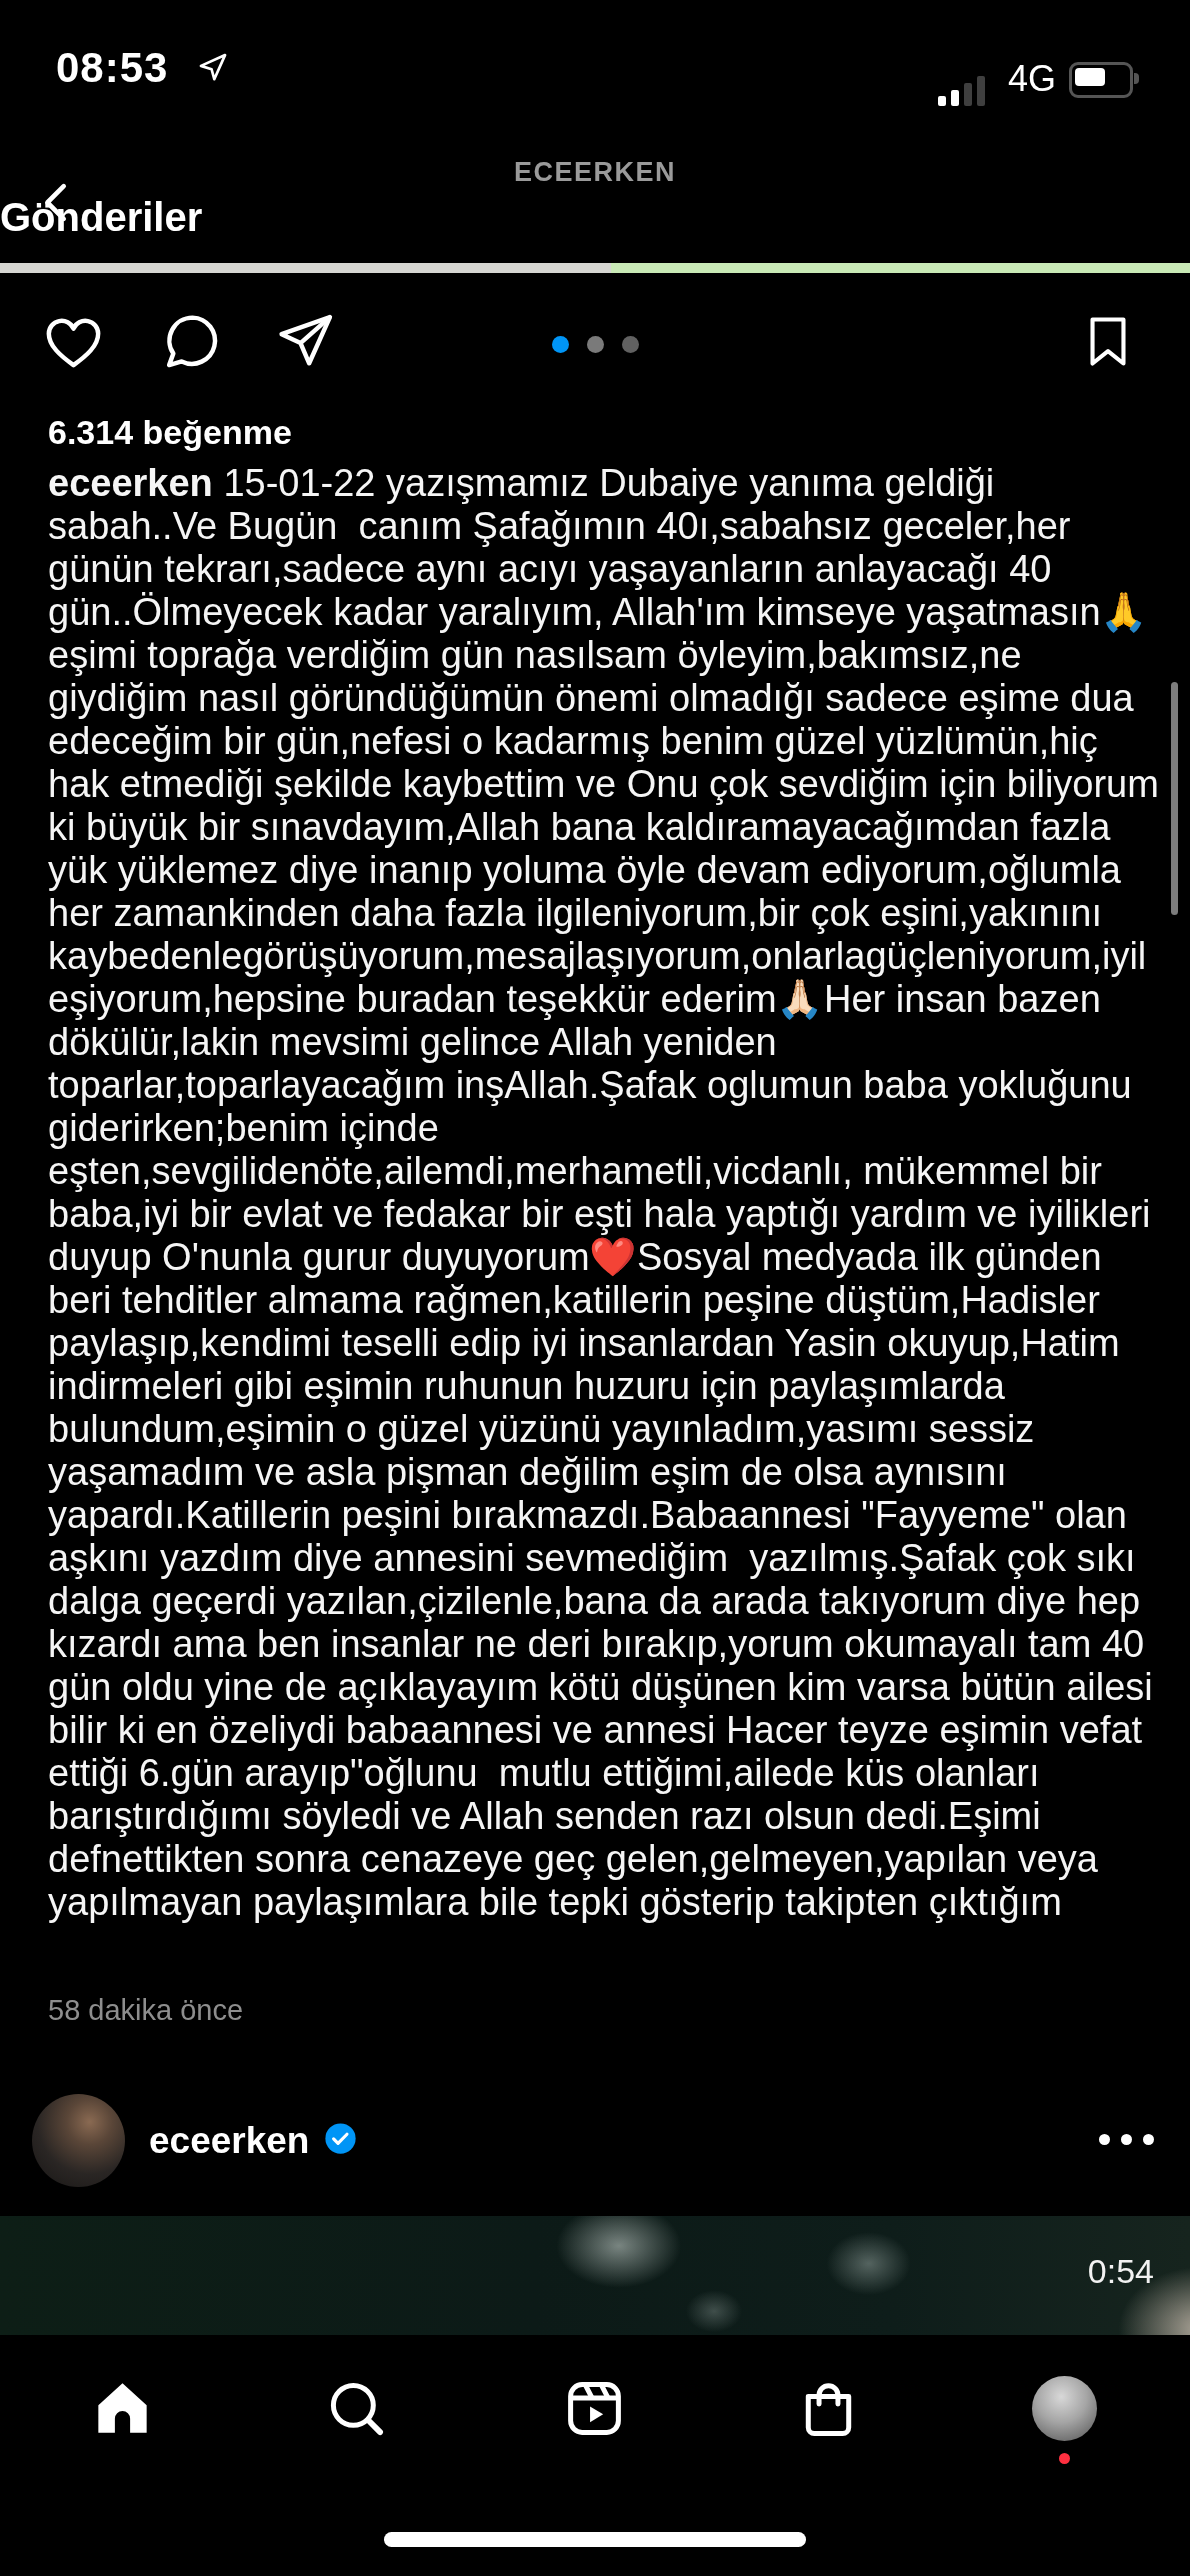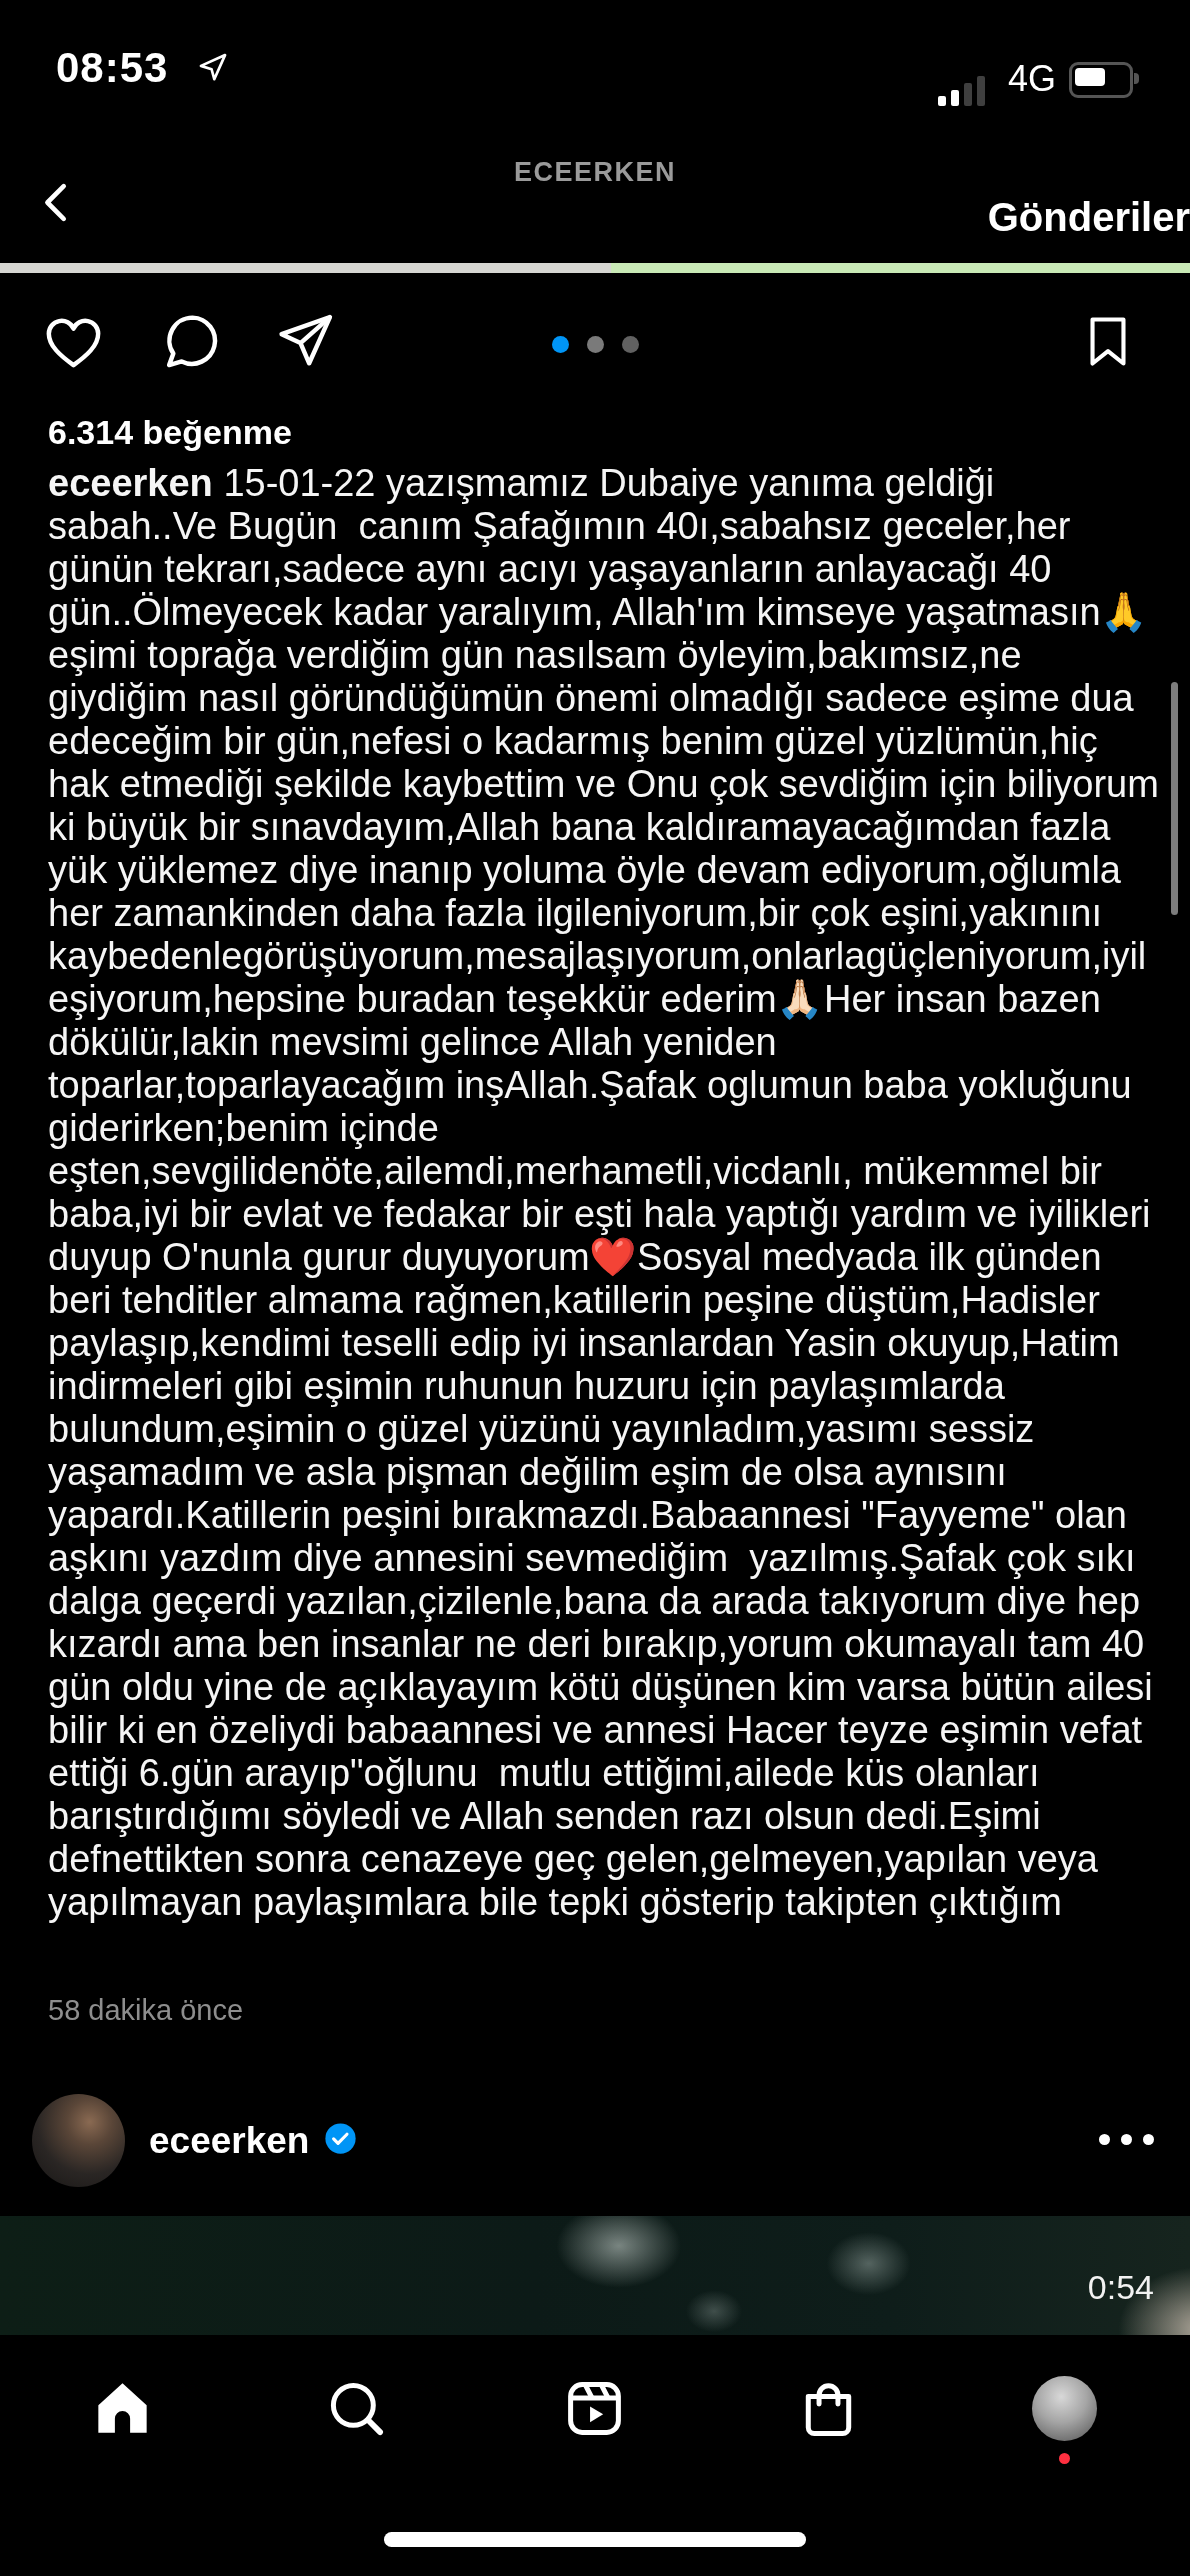--- a/index.html
+++ b/index.html
@@ -19,21 +19,21 @@
   .sig .b4{height:30px;background:#3f3f3f;}
   .nettype{position:absolute;left:1008px;top:40px;font-size:36px;font-weight:500;color:#fff;}
   .battery{position:absolute;left:1069px;top:44px;width:58px;height:30px;border:3px solid #555;border-radius:9px;}
   .battery .fill{position:absolute;left:3px;top:3px;height:18px;width:30px;background:#fff;border-radius:4px;}
   .battery .tip{position:absolute;right:-9px;top:8px;width:5px;height:11px;background:#555;border-radius:0 4px 4px 0;}
   
   .navheader{position:absolute;top:139px;left:0;width:1190px;height:109px;}
   .back{position:absolute;left:34px;top:32px;width:46px;height:63px;}
   .acct{position:absolute;left:0;top:18px;width:1190px;text-align:center;
         font-size:27px;font-weight:600;color:#9a9a9a;letter-spacing:1.5px;}
-  .title{position:absolute;left:0;top:56px;width:1190px;text-align:right;
+  .title{position:absolute;left:0;top:56px;width:1190px;text-align:left;
         font-size:40px;font-weight:700;color:#fff;}
   
   .sliver{position:absolute;top:263px;left:0;width:1190px;height:10px;background:#d6d6d2;}
   .sliver .green{position:absolute;right:0;top:0;width:579px;height:10px;background:#c9e9b6;}
   
   .actions{position:absolute;top:304px;left:0;width:1190px;height:79px;}
   .act-icon{position:absolute;top:6px;width:63px;height:63px;}
   .act-heart{left:42px;}
   .act-comment{left:161px;}
   .act-send{left:274px;}
@@ -63,21 +63,21 @@
   .more{position:absolute;left:1099px;top:40px;display:flex;gap:11px;}
   .more i{width:11px;height:11px;border-radius:50%;background:#fff;display:block;}
   
   .video{position:absolute;top:2216px;left:0;width:1190px;height:119px;
     background:
       radial-gradient(89px 60px at 52% 25%, rgba(210,220,215,.55), rgba(210,220,215,0) 70%),
       radial-gradient(60px 45px at 73% 40%, rgba(190,205,200,.4), rgba(190,205,200,0) 70%),
       radial-gradient(40px 30px at 60% 80%, rgba(180,195,190,.3), rgba(180,195,190,0) 70%),
       radial-gradient(119px 89px at 101% 95%, rgba(225,210,195,.75), rgba(225,210,195,0) 70%),
       linear-gradient(90deg,#0d1e16 0%,#0c1a17 45%,#0e1d1a 75%,#16241e 100%);}
-  .vtime{position:absolute;right:36px;top:52px;font-size:34px;color:#f2f2f2;}
+  .vtime{position:absolute;right:36px;top:36px;font-size:34px;color:#f2f2f2;}
   
   .bottomnav{position:absolute;top:2373px;left:0;width:1190px;height:99px;}
   .nav-icon{position:absolute;top:4px;width:63px;height:63px;}
   .nav-home{left:91px;}
   .nav-search{left:325px;}
   .nav-reels{left:563px;}
   .nav-shop{left:797px;}
   .nav-avatar{position:absolute;left:1032px;top:3px;width:65px;height:65px;border-radius:50%;
     background:radial-gradient(circle at 45% 32%,#d8d8d8 0%,#a5a5a5 45%,#6e6e6e 80%,#555 100%);}
   .reddot{position:absolute;left:1059px;top:2453px;width:11px;height:11px;border-radius:50%;background:#ff3040;}

